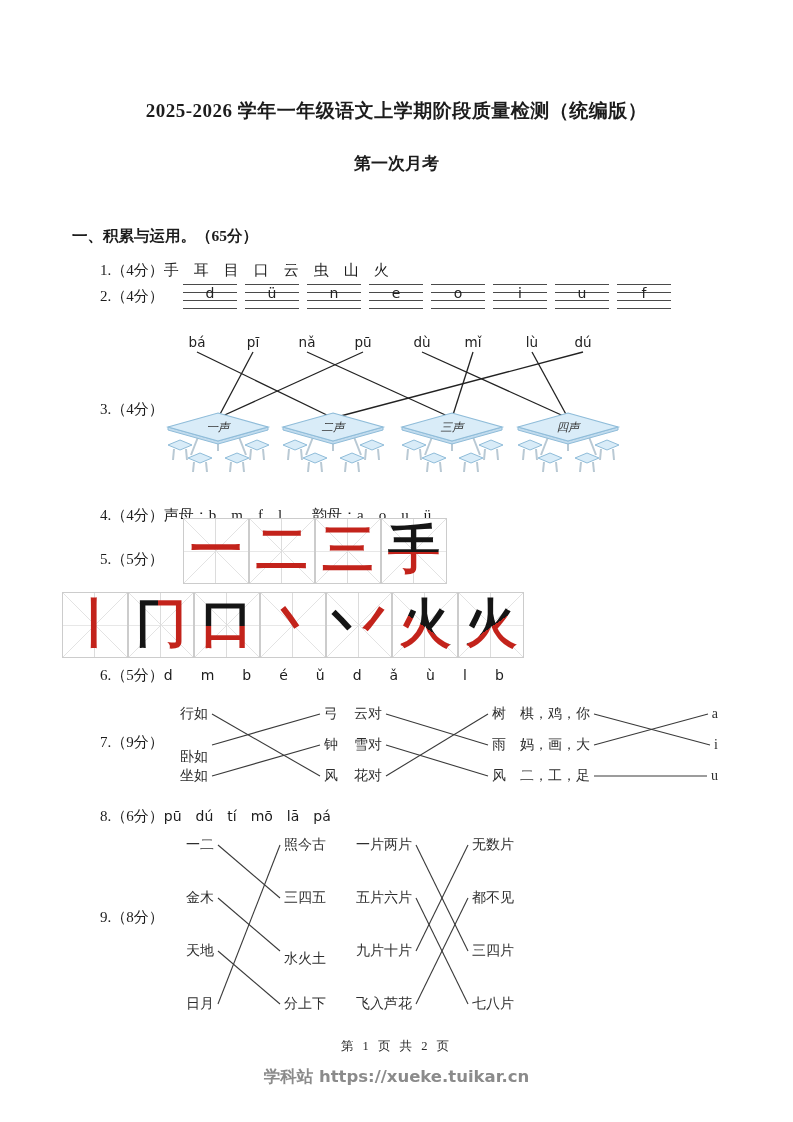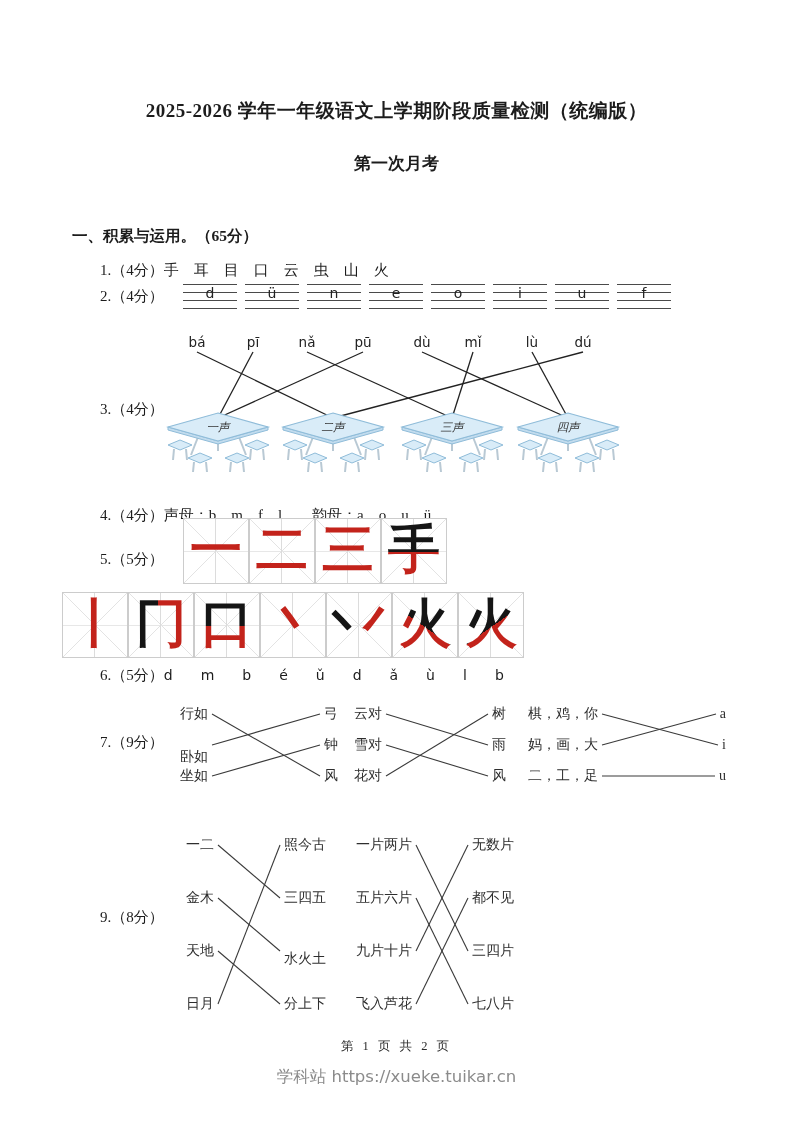--- a/index.html
+++ b/index.html
@@ -257,25 +257,26 @@
       </div>
       <div class="mcell" style="left: 396px; top: 0px;">
         <span class="st-mix-br">火</span>
       </div>
     </div>
 
   <div class="abs qrow sans" style="left:100px;top:665px;font-size:14px;"><span class="qlabel" style="font-family:'Liberation Serif',serif;font-size:15px;">6.（5分）</span><span>d　　m　　b　　é　　ǔ　　d　　ǎ　　ù　　l　　b</span></div>
 
   <div class="abs qlabel" style="left:100px;top:733px;">7.（9分）</div>
 
+  <div class="abs qrow" style="left:100px;top:806px;"><span>8.（6分）</span><span class="sans" style="font-size:14px;">pū　dú　tí　mō　lā　pá</span></div>
 
   <div class="abs qlabel" style="left:100px;top:908px;">9.（8分）</div>
 
   <div class="abs center footer-page" style="top:1038px;">第 1 页 共 2 页</div>
-  <div class="abs center footer-site" style="top:1066px;">学科站 https://xueke.tuikar.cn</div>
+  <div class="abs center footer-site" style="top:1066px;font-weight:bold;">学科站 https://xueke.tuikar.cn</div>
 
 <div class="mgroup" style="left: 180px; top: 705px; width: 158px; height: 82px;">
       <div class="ml" style="top: 0px;">行如</div>
       <div class="ml" style="top: 31px; margin-top: 12px;">卧如</div>
       <div class="ml" style="top: 62px;">坐如</div>
       <div class="mr" style="top: 0px;">弓</div>
       <div class="mr" style="top: 31px;">钟</div>
       <div class="mr" style="top: 62px;">风</div>
       <svg width="158" height="82">
         <line x1="32" y1="9" x2="140" y2="71" stroke="#3a3a3a" stroke-width="1.1"></line>
@@ -289,21 +290,21 @@
       <div class="ml" style="top: 62px;">花对</div>
       <div class="mr" style="top: 0px;">树</div>
       <div class="mr" style="top: 31px;">雨</div>
       <div class="mr" style="top: 62px;">风</div>
       <svg width="152" height="82">
         <line x1="32" y1="9" x2="134" y2="40" stroke="#3a3a3a" stroke-width="1.1"></line>
         <line x1="32" y1="40" x2="134" y2="71" stroke="#3a3a3a" stroke-width="1.1"></line>
         <line x1="32" y1="71" x2="134" y2="9" stroke="#3a3a3a" stroke-width="1.1"></line>
       </svg>
     </div>
-    <div class="mgroup" style="left: 520px; top: 705px; width: 198px; height: 82px; margin-left: 8px;">
+    <div class="mgroup" style="left: 520px; top: 705px; width: 198px; height: 82px;">
       <div class="ml" style="top: 0px;">棋，鸡，你</div>
       <div class="ml" style="top: 31px;">妈，画，大</div>
       <div class="ml" style="top: 62px;">二，工，足</div>
       <div class="mr" style="top: 0px;">a</div>
       <div class="mr" style="top: 31px;">i</div>
       <div class="mr" style="top: 62px;">u</div>
       <svg width="198" height="82">
         <line x1="74" y1="9" x2="190" y2="40" stroke="#3a3a3a" stroke-width="1.1"></line>
         <line x1="74" y1="40" x2="188" y2="9" stroke="#3a3a3a" stroke-width="1.1"></line>
         <line x1="74" y1="71" x2="187" y2="71" stroke="#3a3a3a" stroke-width="1.1"></line>

